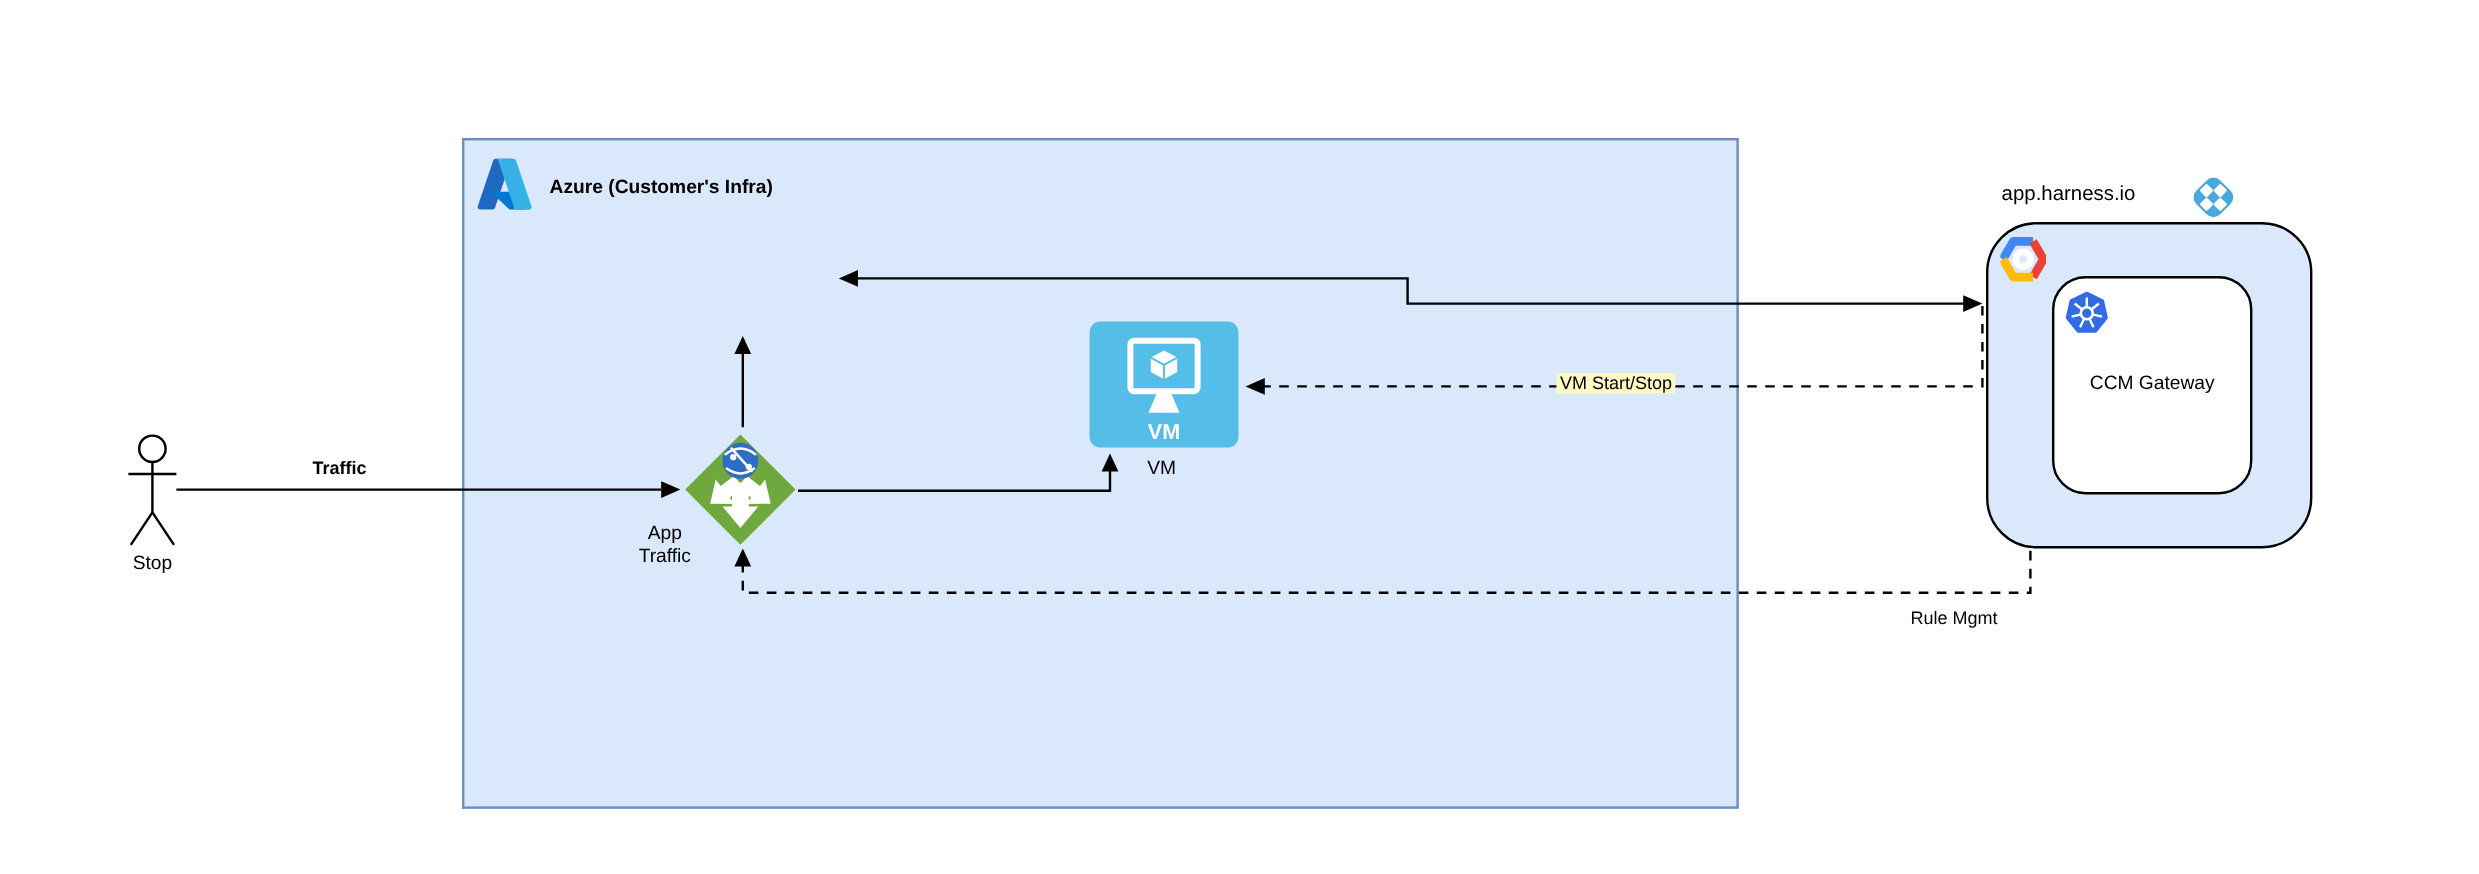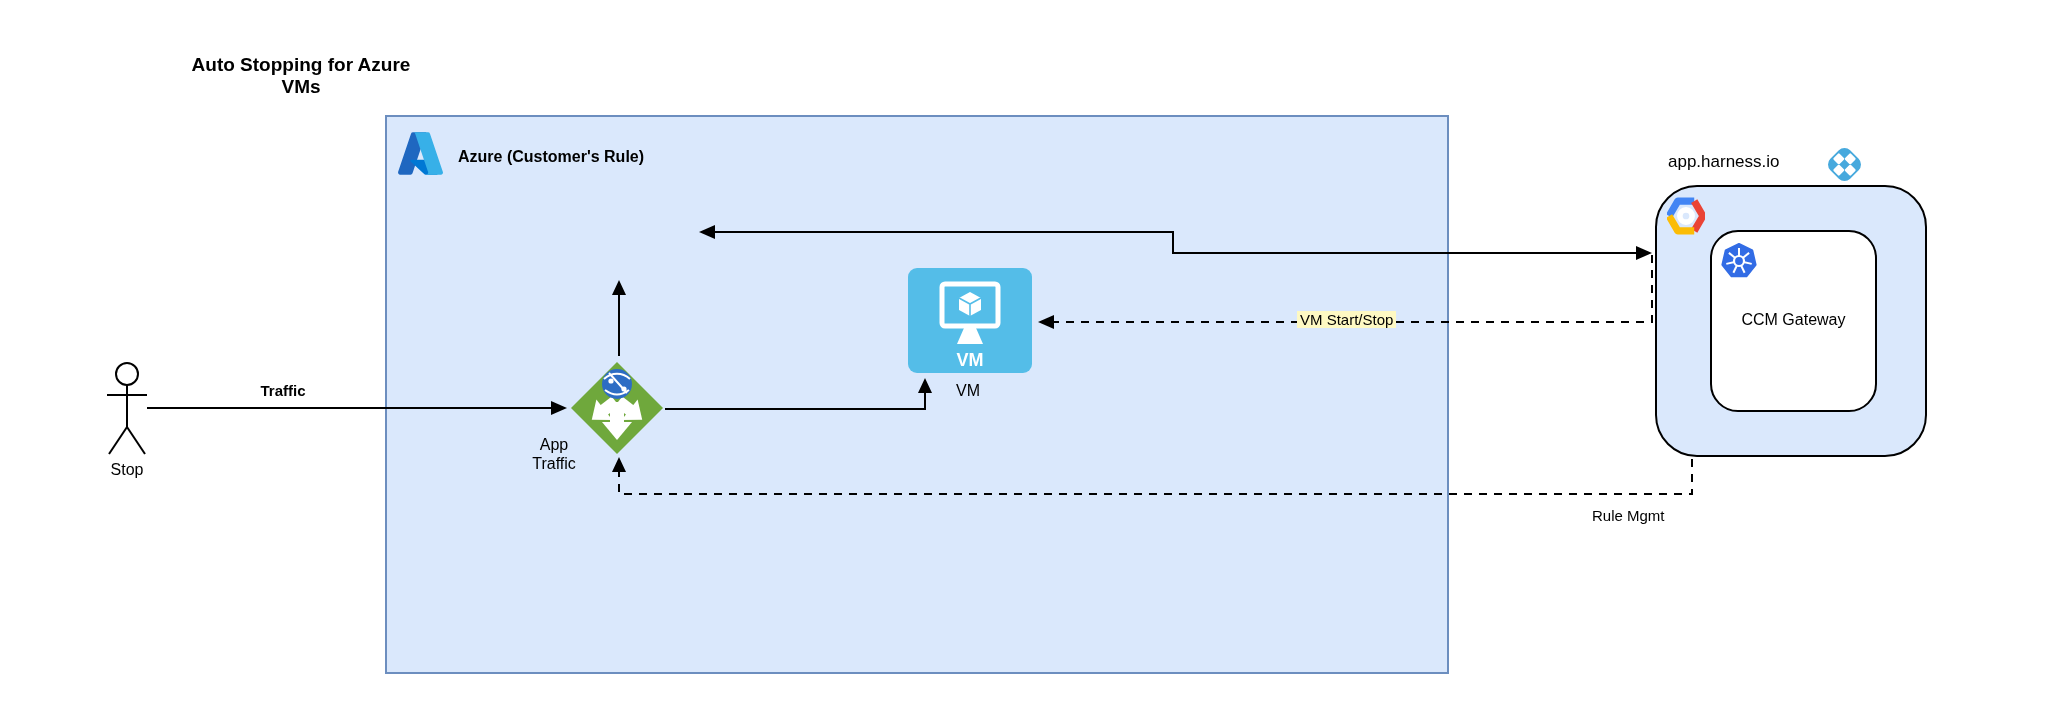--- a/index.html
+++ b/index.html
@@ -49,30 +49,28 @@
   .edge-label{z-index:6;font-size:15px;}
   #traffic-label{left:232px;top:382px;width:102px;font-weight:bold;}
   #vmss-label{left:1297px;top:311px;background:#fef9c3;padding:0 3px;}
   #rule-label{left:1592px;top:507px;}
 </style>
 </head>
 <body>
 
 <div id="canvas">
 
-  <div id="title" class="abs pre center">Auto Stopping for Azure
-VMs</div>
 
   <div id="azure-box" class="abs"></div>
   <svg id="azure-logo" class="abs" viewBox="0 0 96 96">
     <path fill="#1F67C0" d="M33.34 6.54h26.04l-27.03 80.09a4.15 4.15 0 0 1-3.94 2.81H8.15a4.14 4.14 0 0 1-3.93-5.47L29.4 9.35a4.15 4.15 0 0 1 3.94-2.81z"></path>
     <path fill="#0078D4" d="M71.17 60.26H29.88a1.91 1.91 0 0 0-1.3 3.31l26.53 24.76a4.17 4.17 0 0 0 2.85 1.12h23.38z"></path>
     <path fill="#37B0E8" d="M66.6 9.36a4.14 4.14 0 0 0-3.93-2.82H33.65a4.15 4.15 0 0 1 3.93 2.82l25.27 74.72a4.15 4.15 0 0 1-3.93 5.47h29.02a4.15 4.15 0 0 0 3.93-5.47z"></path>
   </svg>
-  <div id="azure-label" class="abs">Azure (Customer's Rule)</div>
+  <div id="azure-label" class="abs">Azure (Customer's Infra)</div>
 
 
   <div id="vm-icon" class="abs">
     <svg width="124" height="84" viewBox="0 0 124 84">
       <rect x="34" y="16" width="56" height="42" rx="3" fill="none" stroke="#fff" stroke-width="5"></rect>
       <polygon points="62,24 73,30 73,42 62,48 51,42 51,30" fill="#fff"></polygon>
       <path d="M51,30 L62,36 L73,30 M62,36 L62,48" fill="none" stroke="#54BDE8" stroke-width="1.6"></path>
       <polygon points="56,60 68,60 75,76 49,76" fill="#fff"></polygon>
     </svg>
   </div>

